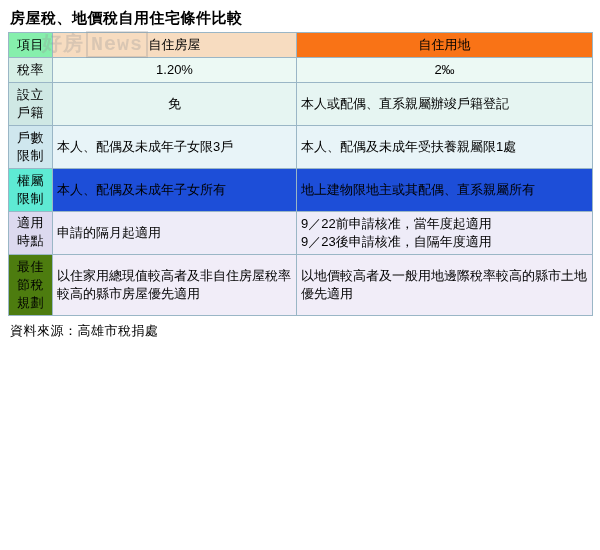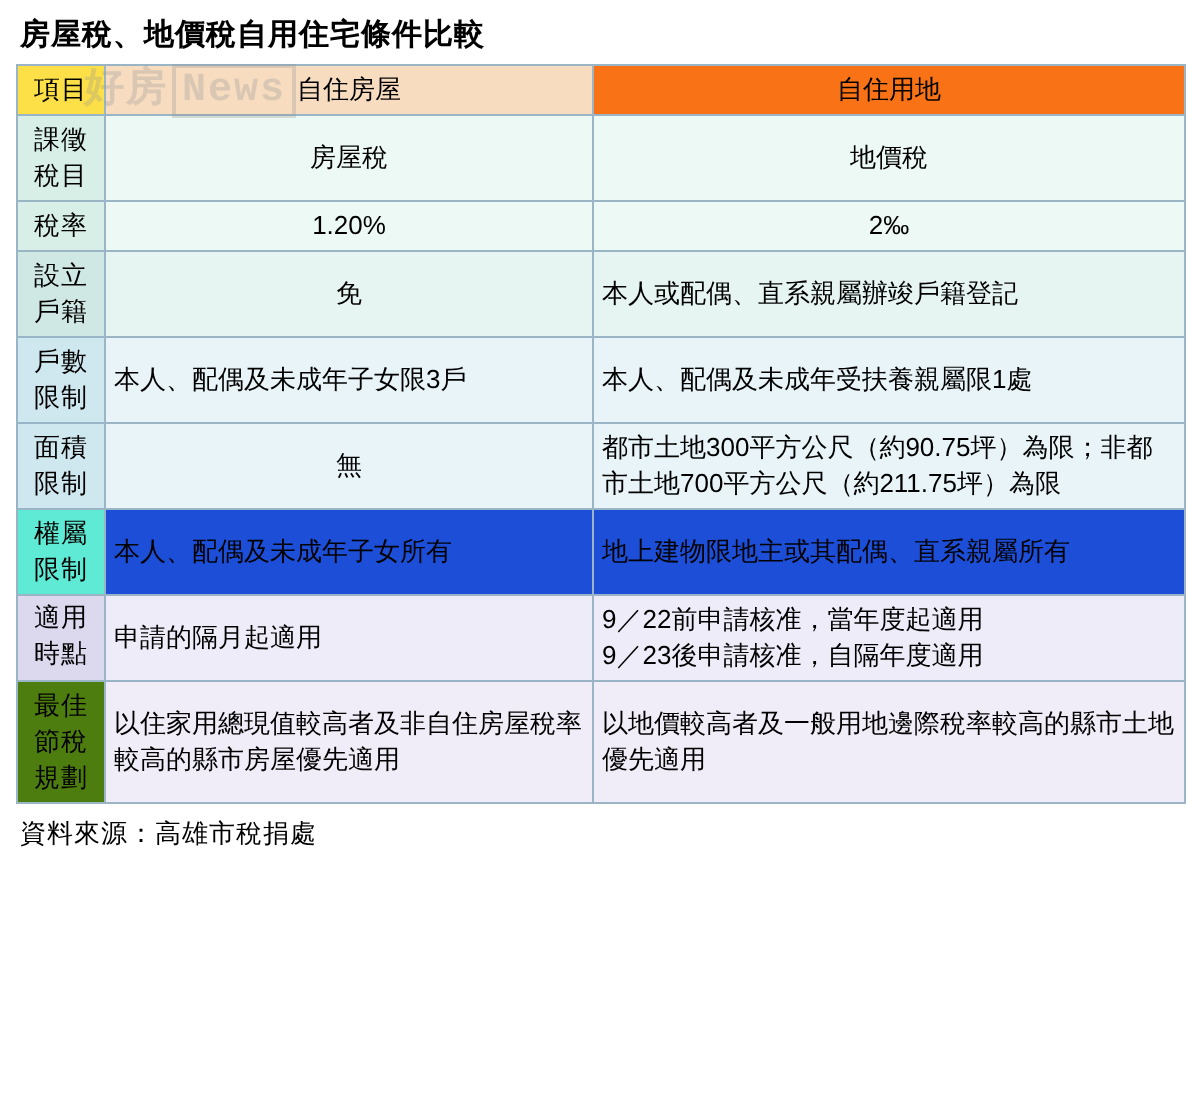--- a/index.html
+++ b/index.html
@@ -48,21 +48,21 @@
   td.label-cell {
     text-align: center;
     font-size: 13px;
     letter-spacing: 0.5px;
     padding: 3px 2px;
   }
   td.center { text-align: center; }
   td.left { text-align: left; }
 
   
-  .hdr-label { background: #fde047; }
+  .hdr-label { background: #86efac; }
   .hdr-house { background: #f7dcc0; }
   .hdr-land  { background: #f97316; }
 
   
   .tint-a-label { background: #d7efe6; }
   .tint-a-cell  { background: #ecf9f4; }
   .tint-b-label { background: #cfe8e4; }
   .tint-b-cell  { background: #e6f5f2; }
   .tint-c-label { background: #cfe7ee; }
   .tint-c-cell  { background: #e8f4f8; }
@@ -113,28 +113,20 @@
       <col class="col-house">
       <col class="col-land">
     </colgroup>
     <tbody>
       <tr>
         <td class="label-cell hdr-label">項目</td>
         <td class="center hdr-house">自住房屋</td>
         <td class="center hdr-land">自住用地</td>
       </tr>
 
-      <tr>
-        <td class="label-cell tint-a-label">
-          <div>課徵</div>
-          <div>稅目</div>
-        </td>
-        <td class="center tint-a-cell">房屋稅</td>
-        <td class="center tint-a-cell">地價稅</td>
-      </tr>
 
       <tr>
         <td class="label-cell tint-a-label">
           <div>稅率</div>
         </td>
         <td class="center tint-a-cell">1.20%</td>
         <td class="center tint-a-cell">2‰</td>
       </tr>
 
       <tr>
@@ -149,28 +141,20 @@
 
       <tr>
         <td class="label-cell tint-c-label">
           <div>戶數</div>
           <div>限制</div>
         </td>
         <td class="left tint-c-cell nowrap">本人、配偶及未成年子女限3戶</td>
         <td class="left tint-c-cell nowrap">本人、配偶及未成年受扶養親屬限1處</td>
       </tr>
 
-      <tr>
-        <td class="label-cell tint-c-label">
-          <div>面積</div>
-          <div>限制</div>
-        </td>
-        <td class="center tint-c-cell">無</td>
-        <td class="left tint-c-cell">都市土地300平方公尺（約90.75坪）為限；非都市土地700平方公尺（約211.75坪）為限</td>
-      </tr>
 
       <tr>
         <td class="label-cell tint-d-label">
           <div>權屬</div>
           <div>限制</div>
         </td>
         <td class="left tint-d-cell">本人、配偶及未成年子女所有</td>
         <td class="left tint-d-cell">地上建物限地主或其配偶、直系親屬所有</td>
       </tr>
 

